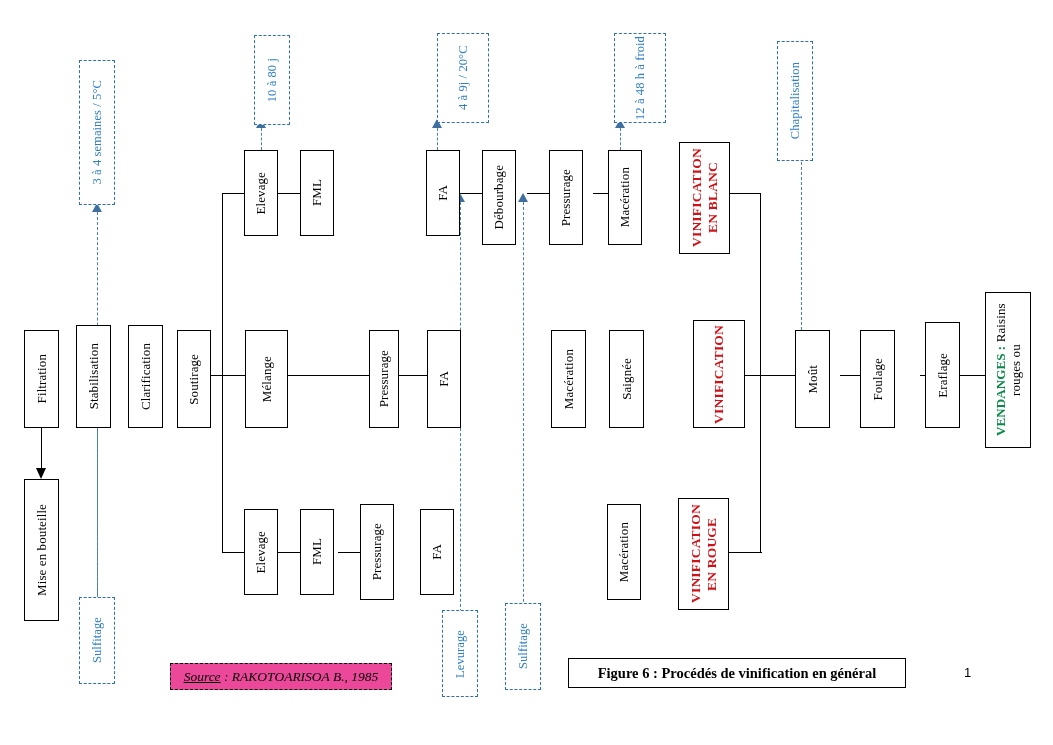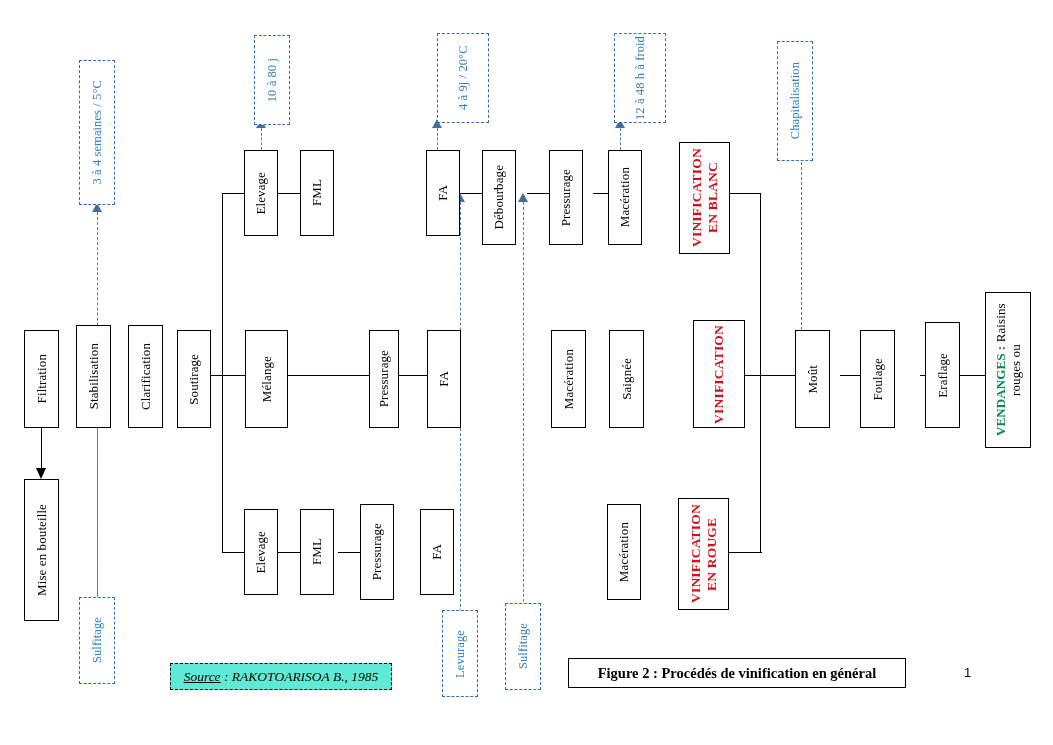--- a/index.html
+++ b/index.html
@@ -75,21 +75,21 @@
     position:absolute;width:0;height:0;z-index:4;
     border-left:5.5px solid transparent;
     border-right:5.5px solid transparent;
     border-top:11px solid #000;
   }
 
   
   .src{
     position:absolute;
     border:1.6px dashed #000;
-    background:#5eead4;
+    background:#ec4899;
     box-sizing:border-box;
     display:flex;align-items:center;justify-content:center;
     font-style:italic;font-size:13.5px;
     z-index:6;
   }
   .src u{text-decoration:underline;}
   .figcap{
     position:absolute;
     border:1.4px solid #000;
     background:#fff;
@@ -281,18 +281,18 @@
   </div>
   <div class="ann" style="left:505px;top:603px;width:36px;height:87px;">
     <span class="vtext">Sulfitage</span>
   </div>
 
   <div class="src" style="left:170px;top:663px;width:222px;height:27px;">
     <span><u>Source</u><span> : RAKOTOARISOA B., 1985</span></span>
   </div>
 
   <div class="figcap" style="left:568px;top:658px;width:338px;height:30px;">
-    <span>Figure 2 : Procédés de vinification en général</span>
+    <span>Figure 6 : Procédés de vinification en général</span>
   </div>
 
   <div class="pageno" style="left:964px;top:665px;">1</div>
 
 </div>
 
 </body></html>

